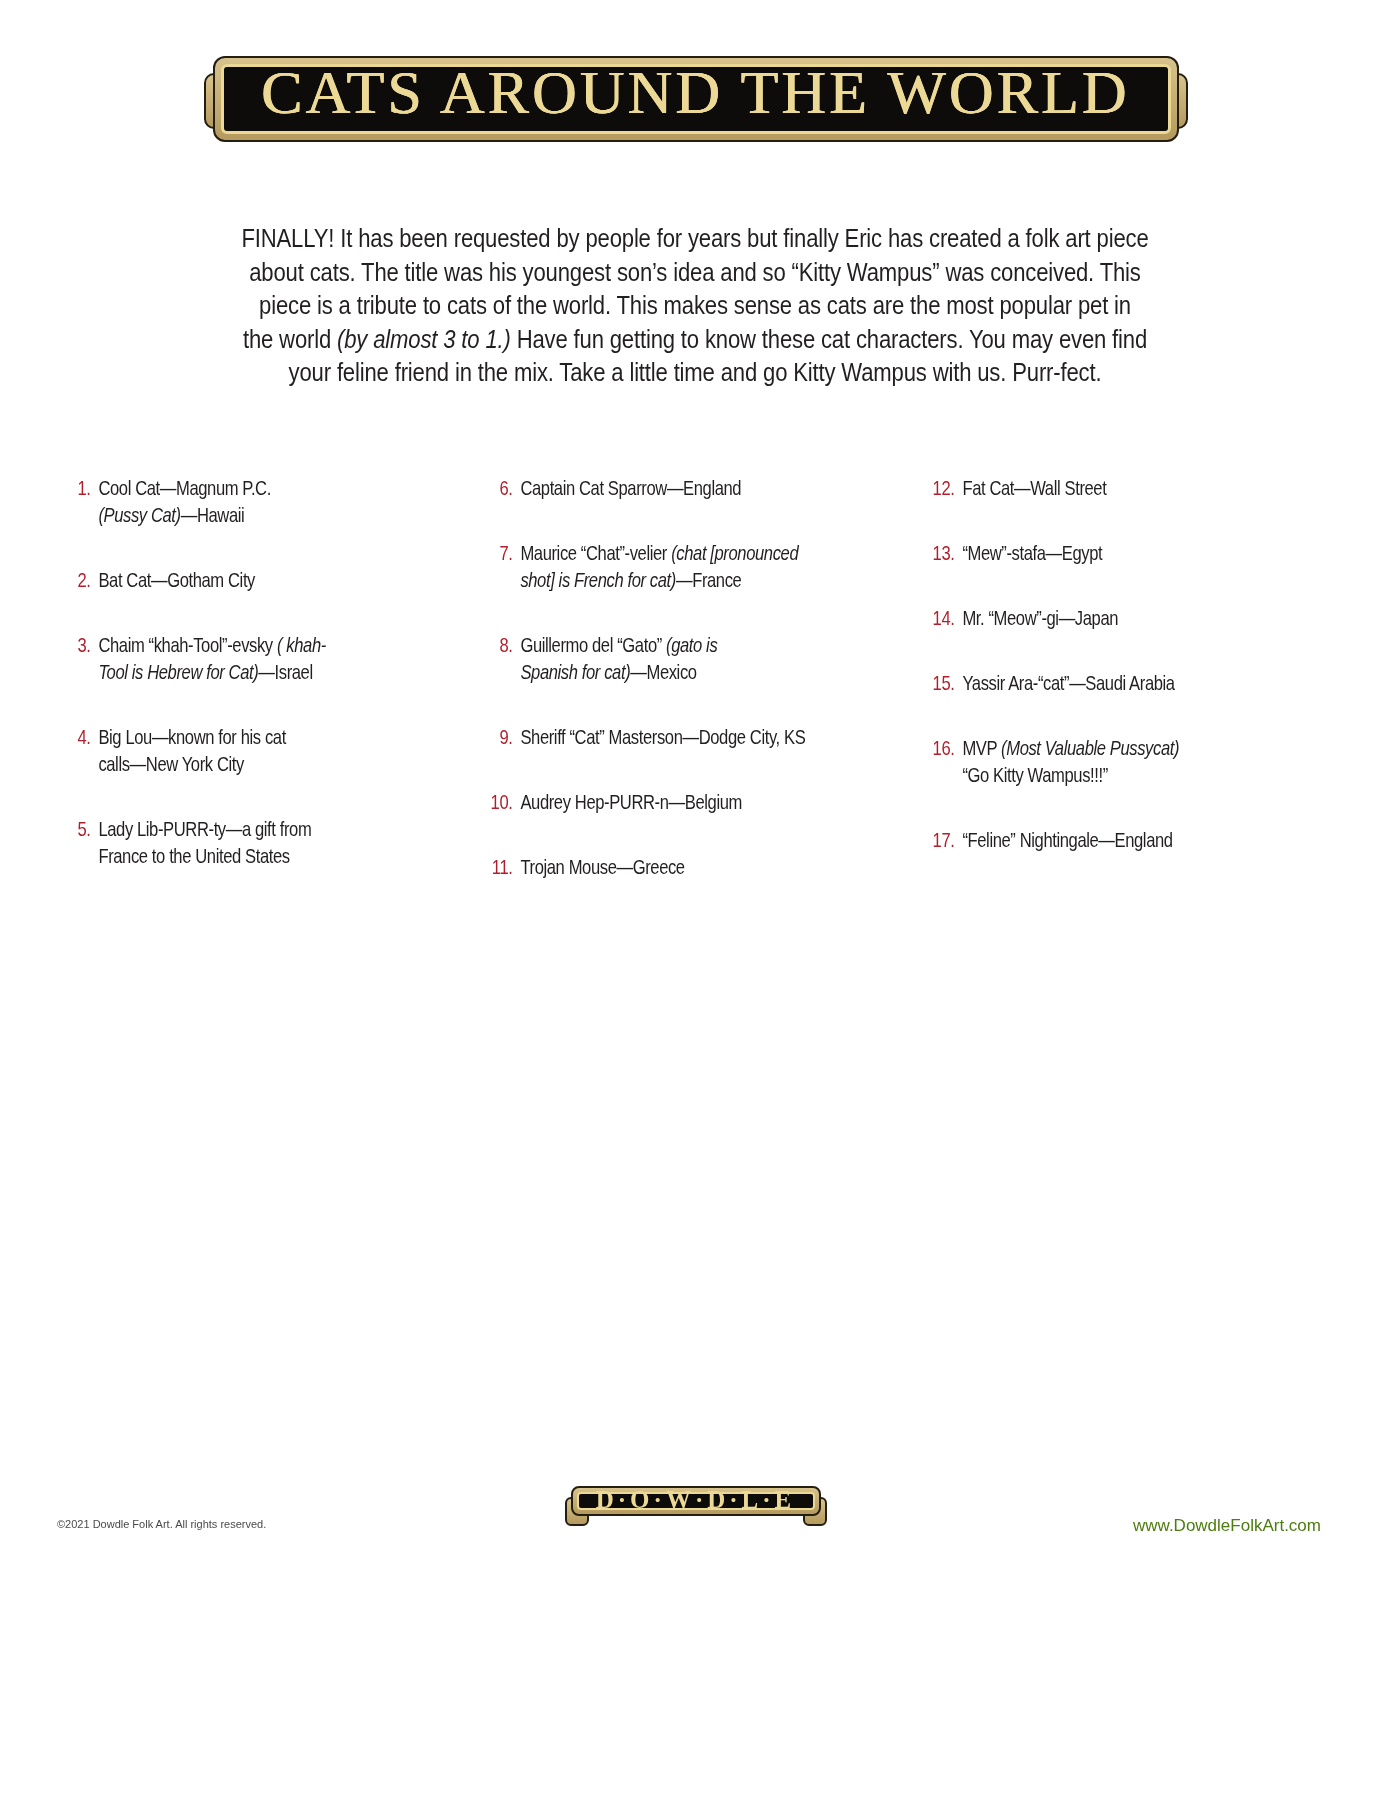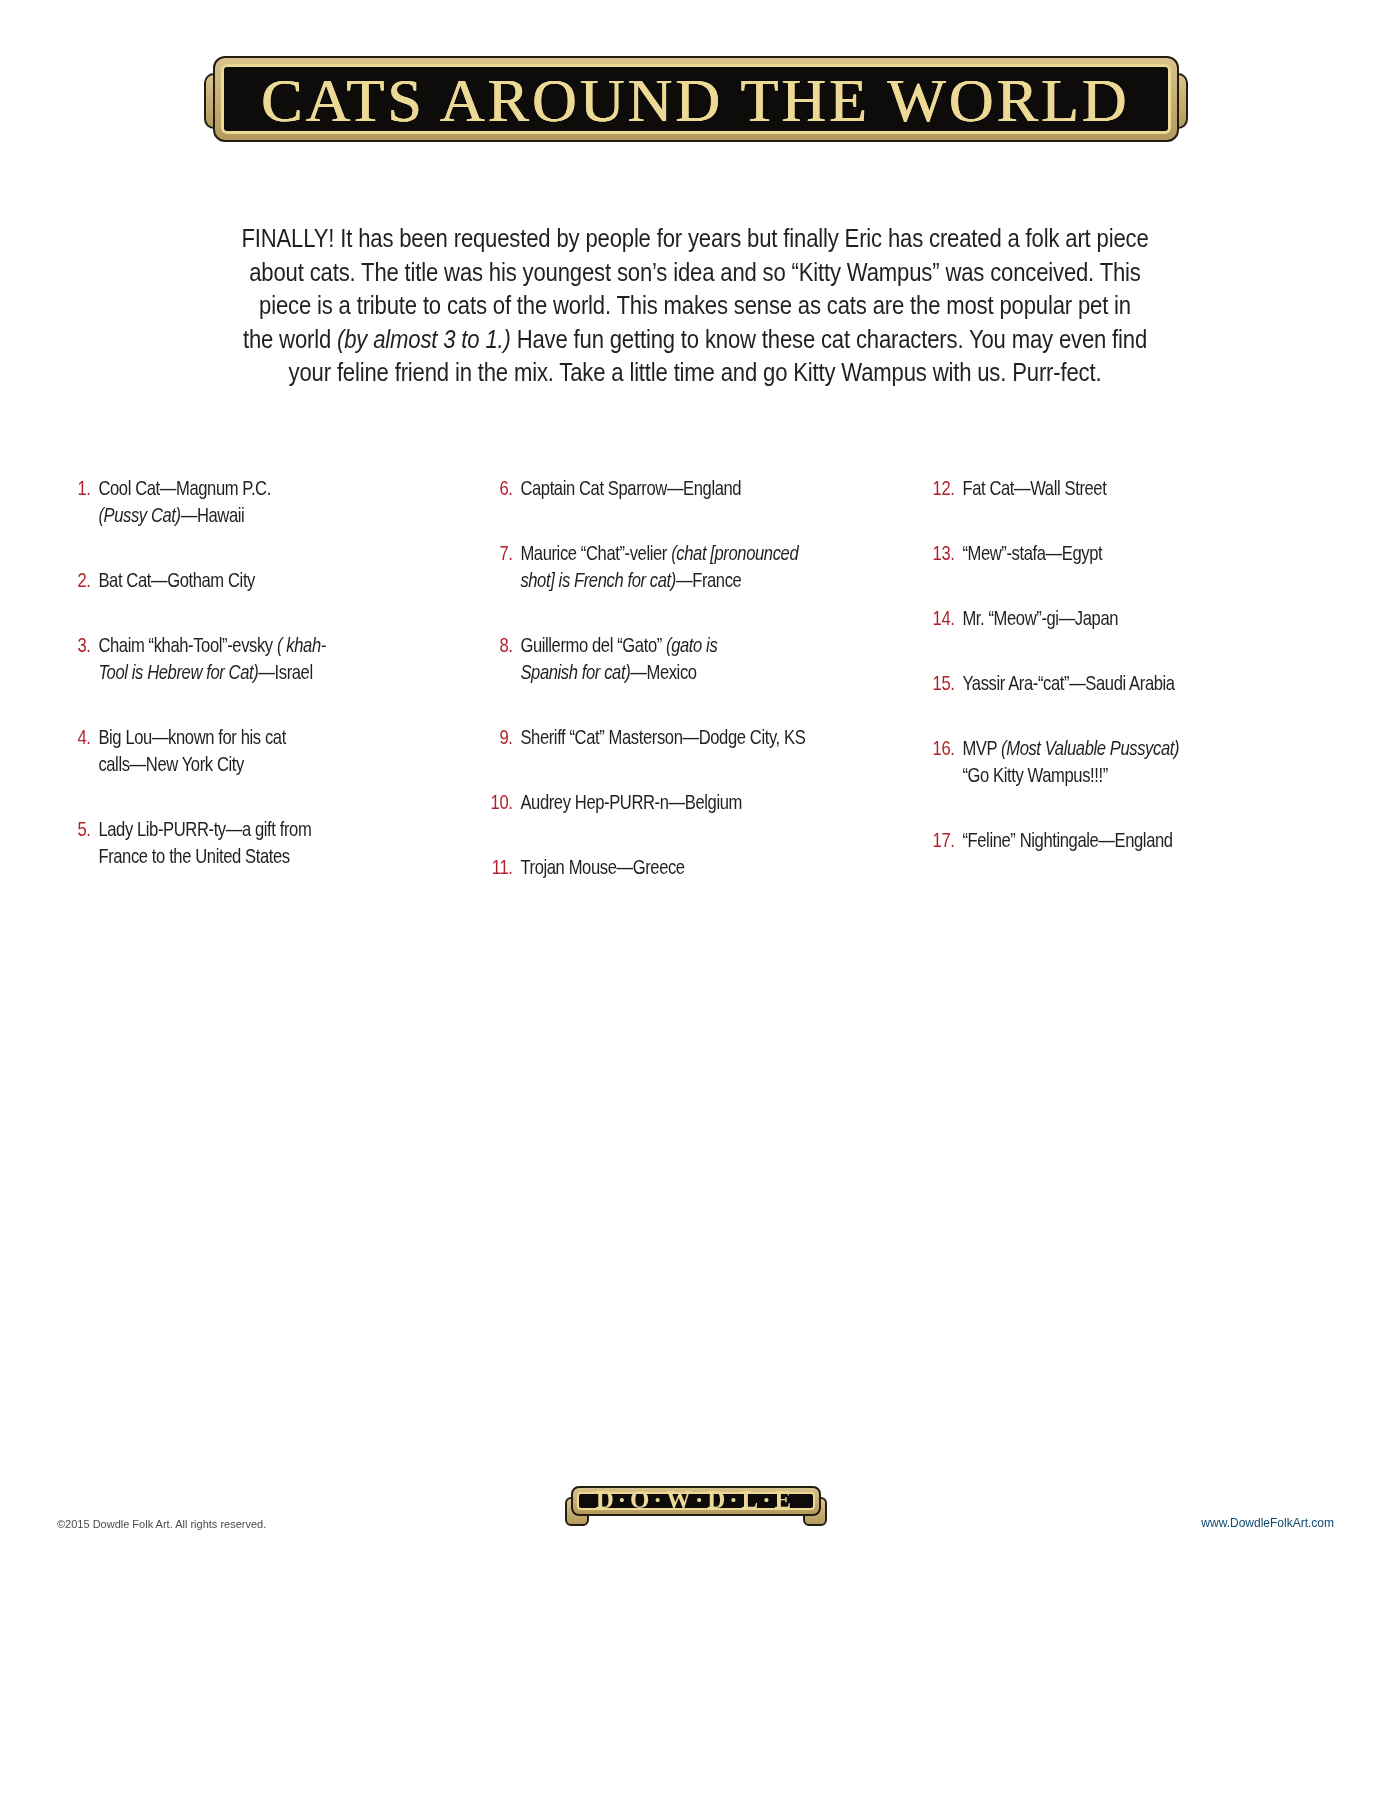--- a/index.html
+++ b/index.html
@@ -10,21 +10,21 @@
   
   .banner{position:absolute;top:56px;left:50%;transform:translateX(-50%);width:966px;height:86px;}
   .cap{position:absolute;top:17px;width:36px;height:52px;background:linear-gradient(#d8c38c,#b49a5e);
        border:2px solid #241d12;border-radius:10px;}
   .cap.left{left:-9px;} .cap.right{right:-9px;}
   .cap .orn{position:absolute;top:50%;left:50%;width:9px;height:9px;
        transform:translate(-50%,-50%) rotate(45deg);background:#6f5c33;}
   .banner-body{position:absolute;inset:0;background:linear-gradient(#d8c38c,#b49a5e);
        border:2px solid #241d12;border-radius:12px;}
   .banner-inner{position:absolute;inset:6px;background:#0d0c0a;border:3px solid var(--gold,#e9d692);
-       border-radius:6px;display:flex;align-items:flex-end;justify-content:center;}
+       border-radius:6px;display:flex;align-items:flex-start;justify-content:center;}
   .banner-title{
     font-family:"Liberation Serif",serif;font-size:62px;letter-spacing:3px;line-height:1;
     color:var(--gold,#ecd996);white-space:nowrap;margin-top:-6px;
     text-shadow:0.4px 0 0 currentColor,-0.4px 0 0 currentColor;
   }
   
   .intro{
     position:absolute;top:222px;left:5px;width:1380px;
     font-size:26px;line-height:33.5px;text-align:center;white-space:pre-line;
     letter-spacing:-0.2px;transform:scaleX(0.85);transform-origin:50% 0;
@@ -45,21 +45,21 @@
   .logo-cap{position:absolute;top:11px;width:20px;height:25px;background:linear-gradient(#d8c38c,#b49a5e);
        border:2px solid #241d12;border-radius:6px;}
   .logo-cap.left{left:-6px;} .logo-cap.right{right:-6px;}
   .logo-body{position:absolute;inset:0;background:linear-gradient(#d8c38c,#b49a5e);
        border:2px solid #241d12;border-radius:8px;}
   .logo-inner{position:absolute;inset:4px;background:#0d0c0a;border:2px solid var(--gold,#e9d692);
        border-radius:4px;display:flex;align-items:center;justify-content:center;}
   .logo-text{font-family:"Liberation Serif",serif;font-weight:bold;font-size:25px;letter-spacing:4px;
        color:var(--gold,#ecd996);white-space:nowrap;margin-top:-2px;}
   .footer-copy{position:absolute;left:57px;top:1518px;font-size:11px;color:#4a4a4a;}
-  .footer-site{position:absolute;right:57px;top:1516px;font-size:12px;color:#0c4a6e;}
+  .footer-site{position:absolute;right:70px;top:1516px;font-size:17px;color:#4d7c0f;}
 </style>
 </head>
 <body>
 
 <div class="page">
 
   <div class="banner">
     <div class="cap left">
       <span class="orn"></span>
     </div>
@@ -171,16 +171,16 @@
 
   <div class="logo-plaque">
     <div class="logo-cap left"></div>
     <div class="logo-cap right"></div>
     <div class="logo-body">
       <div class="logo-inner">
         <span class="logo-text">D·O·W·D·L·E</span>
       </div>
     </div>
   </div>
-  <div class="footer-copy">©2015 Dowdle Folk Art. All rights reserved.</div>
+  <div class="footer-copy">©2021 Dowdle Folk Art. All rights reserved.</div>
   <div class="footer-site">www.DowdleFolkArt.com</div>
 
 </div>
 
 </body></html>

